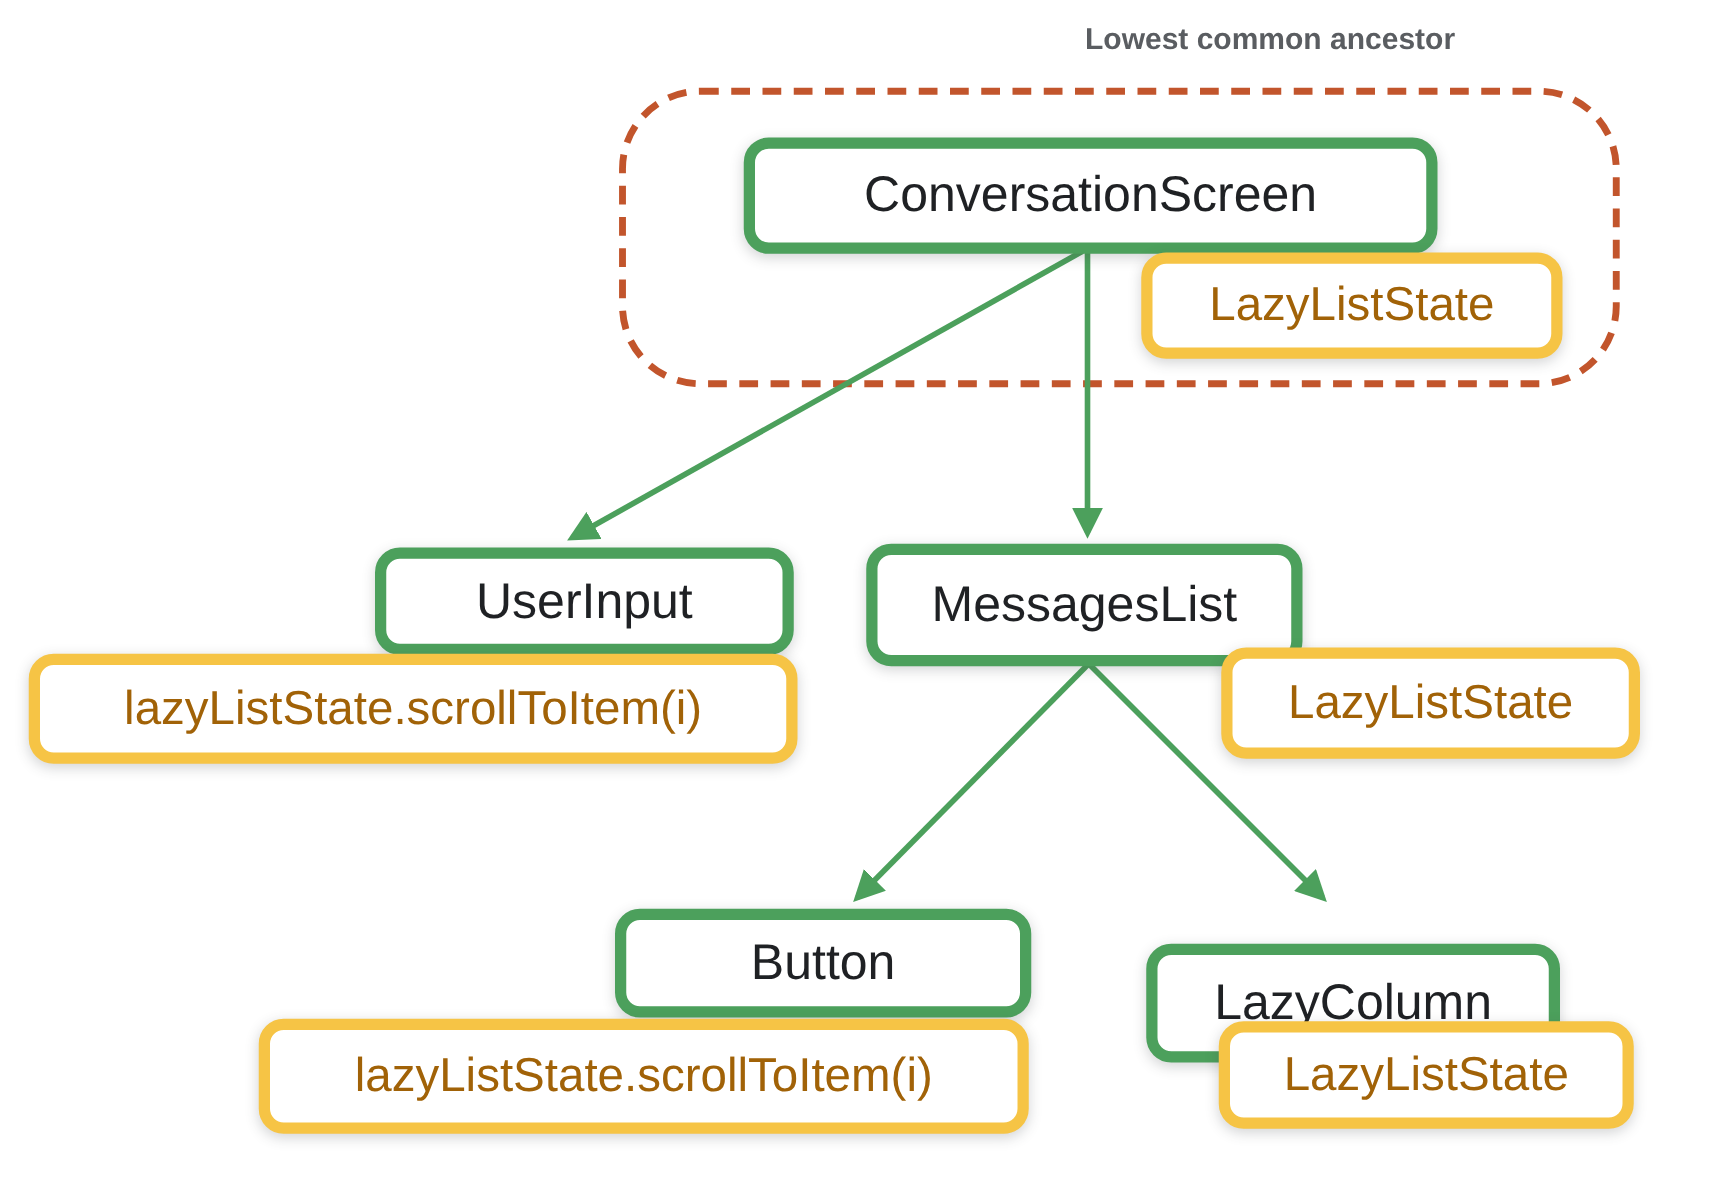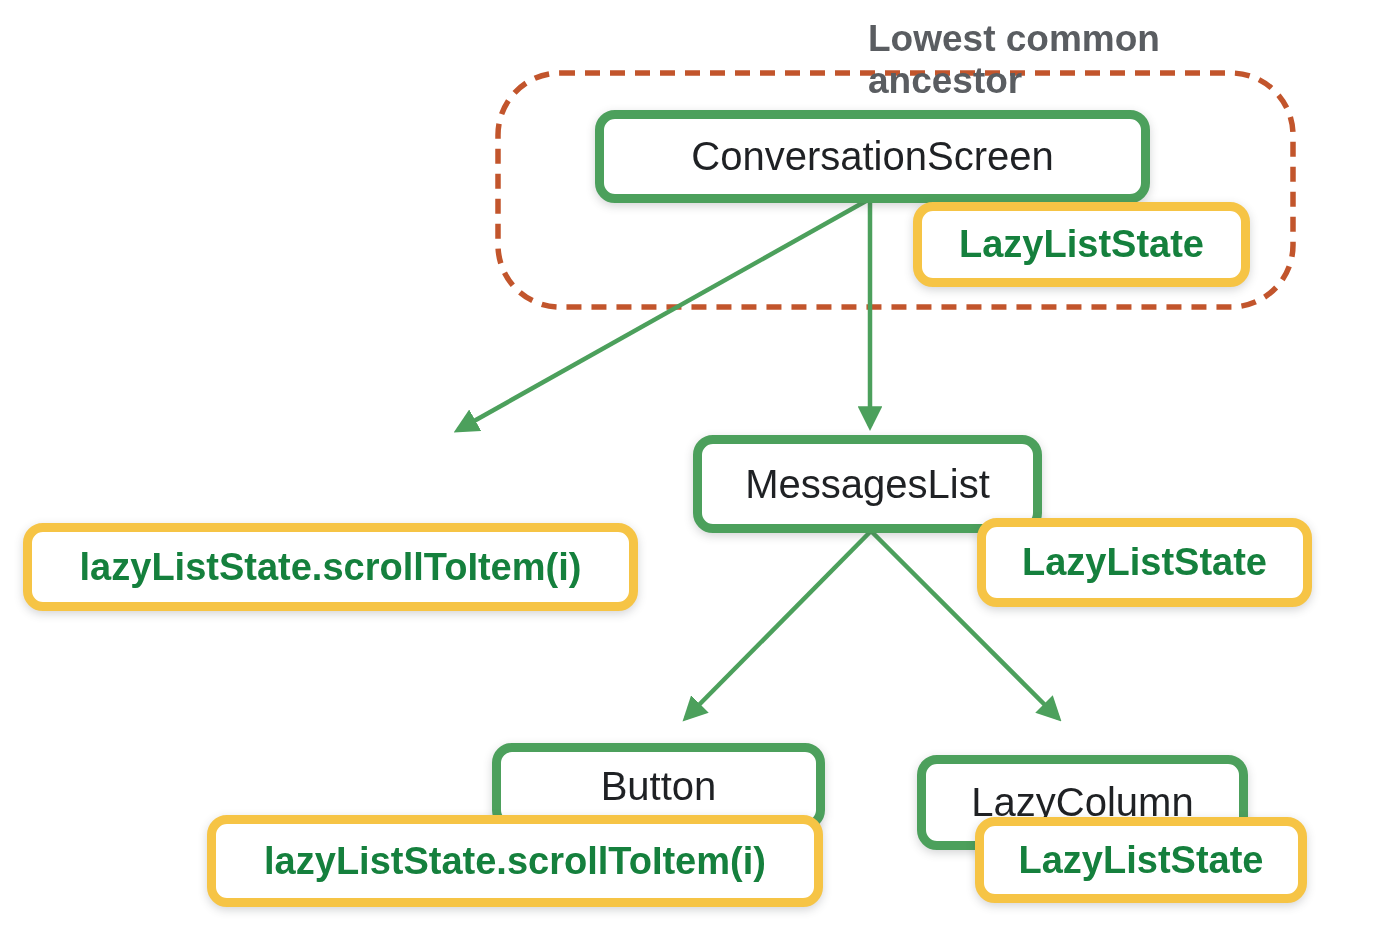--- a/index.html
+++ b/index.html
@@ -22,29 +22,29 @@
   .node.green{
     border:9px solid #4CA05C;
     border-radius:20px;
     color:#1f2124;
     font-size:40px;
     font-weight:400;
   }
   .node.yellow{
     border:9px solid #F6C445;
     border-radius:20px;
-    color:#15803d;
+    color:#a16207;
     font-size:38px;
-    font-weight:700;
+    font-weight:400;
   }
   .diagram-title{
     position:absolute;
     left:868px;top:18px;
     width:430px;
-    font-size:37px;
+    font-size:24px;
     font-weight:700;
     color:#5a5d61;
     letter-spacing:0px;
   }
 </style>
 </head>
 <body>
 
 <div class="canvas">
 
@@ -62,26 +62,29 @@
     <line x1="871" y1="531" x2="686" y2="718" stroke="#4CA05C" stroke-width="4.5" marker-end="url(#arrow)"></line>
     <line x1="871" y1="531" x2="1058" y2="718" stroke="#4CA05C" stroke-width="4.5" marker-end="url(#arrow)"></line>
   </svg>
 
   <div class="diagram-title">Lowest common ancestor</div>
 
   <div class="node green" style="left:595px;top:110px;width:555px;height:93px;">
     <span>ConversationScreen</span>
   </div>
 
+  <div class="node green" style="left:300px;top:438px;width:335px;height:86px;">
+    <span>UserInput</span>
+  </div>
 
   <div class="node green" style="left:693px;top:435px;width:349px;height:98px;">
     <span>MessagesList</span>
   </div>
 
-  <div class="node green" style="left:492px;top:727px;width:333px;height:87px;margin-top:16px;">
+  <div class="node green" style="left:492px;top:727px;width:333px;height:87px;">
     <span>Button</span>
   </div>
 
   <div class="node green" style="left:917px;top:727px;width:331px;height:95px;margin-top:28px;">
     <span>LazyColumn</span>
   </div>
 
   <div class="node yellow" style="left:913px;top:202px;width:337px;height:85px;">
     <span>LazyListState</span>
   </div>

